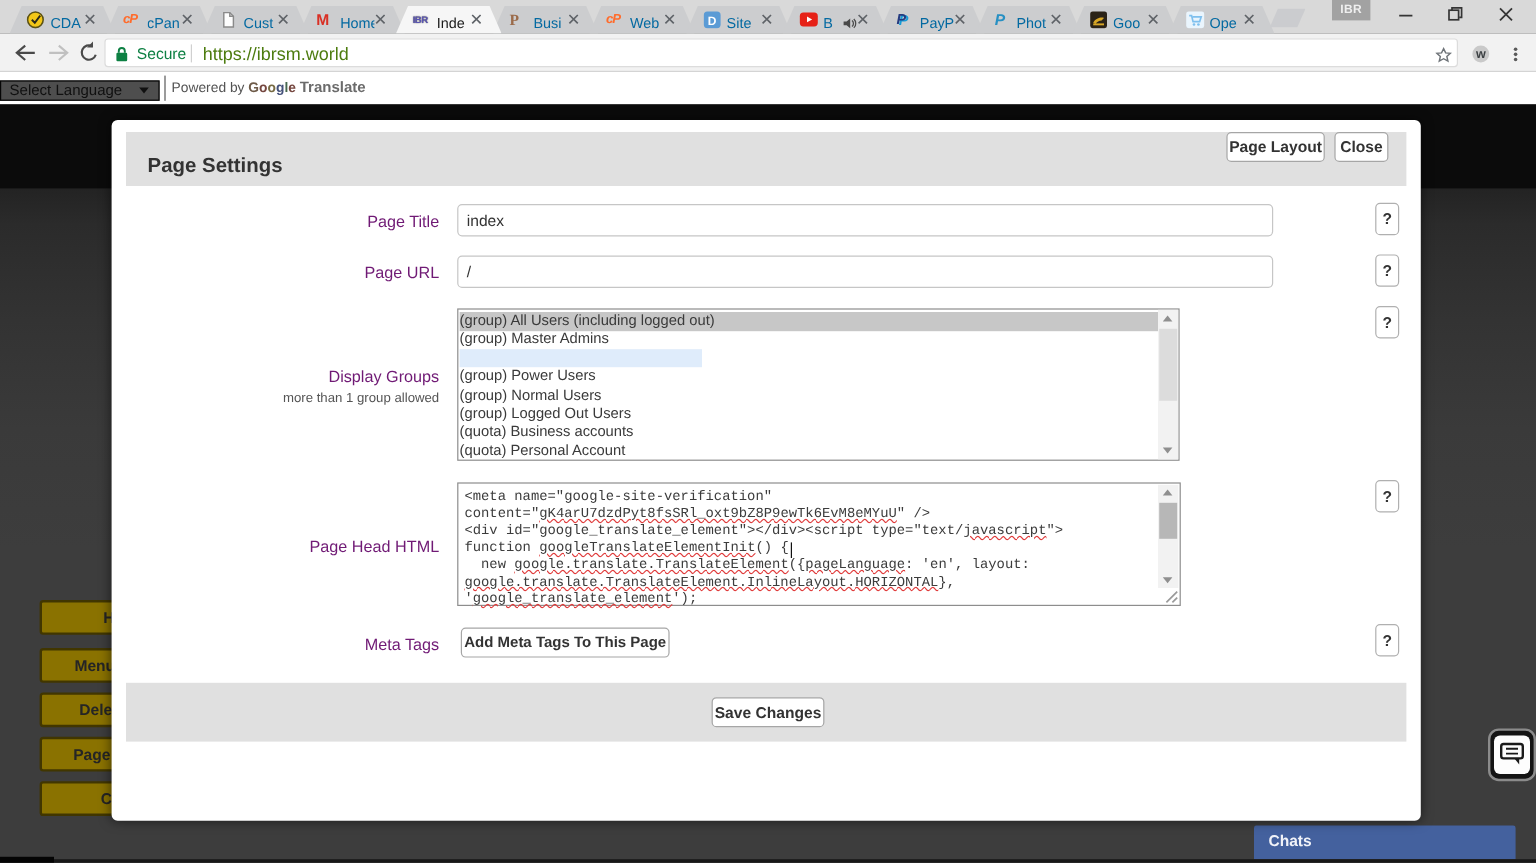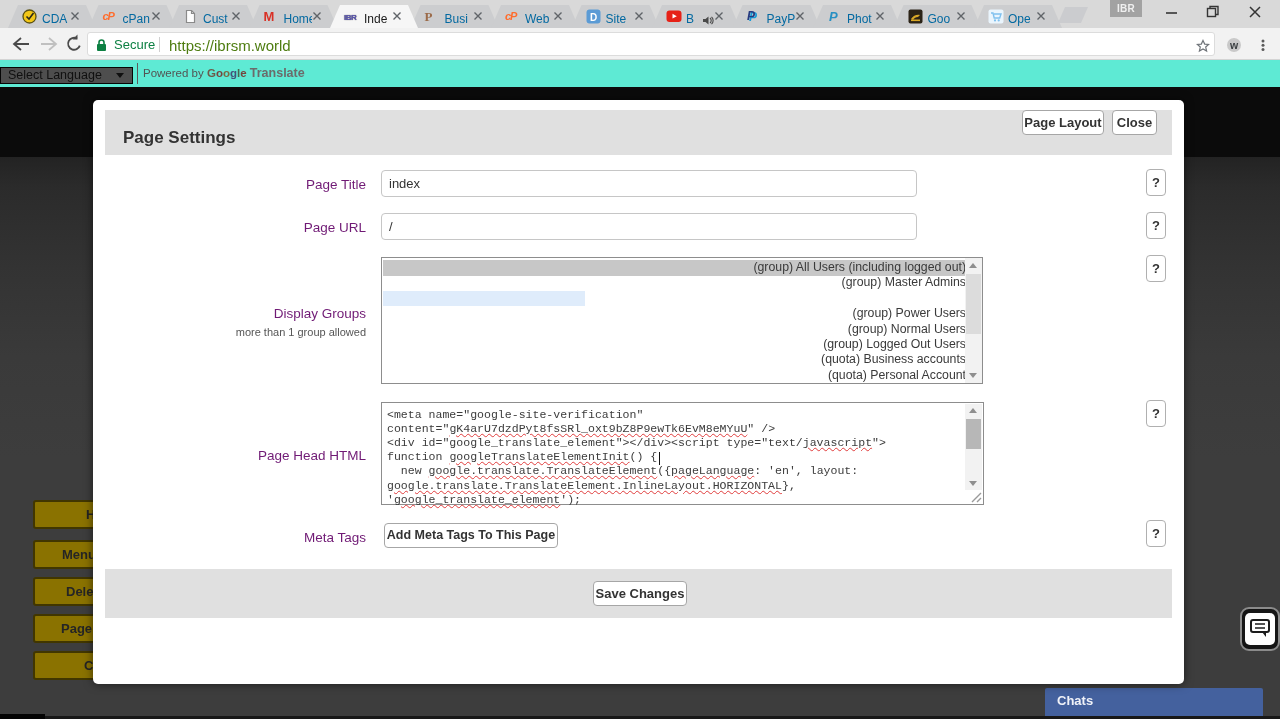--- a/index.html
+++ b/index.html
@@ -18,21 +18,21 @@
 .tx svg { display:block; }
 
 
 #toolbar { position:absolute; left:0; top:28px; width:1280px; height:32px; background:#f2f2f2; border-bottom:1px solid #d4d4d4; }
 #urlbox { position:absolute; left:87px; top:4px; width:1128px; height:24px; background:#fff; border:1px solid #dcdcdc; border-radius:3px; }
 #secure { position:absolute; left:26px; top:4px; color:#0d8043; font-size:13px; font-weight:400; }
 #urltext { position:absolute; left:81px; top:3.5px; color:#4d7c0f; font-size:15px; }
 .navico { position:absolute; top:0; }
 
 
-#trbar { position:absolute; left:0; top:60px; width:1280px; height:42px; background:#5eead4; }
+#trbar { position:absolute; left:0; top:60px; width:1280px; height:42px; background:#ffffff; }
 #selbox { position:absolute; left:0px; top:6.5px; width:133px; height:17px; background:#4e4e4e; border:1px solid #060606; }
 #selbox span { position:absolute; left:7px; top:0.5px; font-size:12.5px; color:#101010; }
 #selbox .tri { position:absolute; right:8px; top:5.5px; width:0; height:0; border-left:4px solid transparent; border-right:4px solid transparent; border-top:5px solid #101010; }
 #poweredby { position:absolute; left:143px; top:6px; font-size:11.5px; color:#535353; }
 
 
 #pagebg { position:absolute; left:0; top:87px; width:1280px; height:632px;
   background:linear-gradient(to bottom, #232323 70px, #2b2b2b 100px, #333333 180px, #3a3a3a 270px, #3d3d3d 370px); }
 #blackband { position:absolute; left:0; top:87px; width:1280px; height:70px; background:#0b0b0b; }
 #bottomstrip { position:absolute; left:0; top:716px; width:1280px; height:3px; background:#181818; }
@@ -54,25 +54,25 @@
 #mtitle { position:absolute; left:18px; top:17.5px; font-size:17px; font-weight:bold; color:#333; }
 .btn { position:absolute; background:#fff; border:1px solid #a6a6a6; border-radius:4px;
   color:#333; font-size:13px; font-weight:bold; text-align:center; white-space:nowrap; }
 #btn-layout { left:929px; top:9.5px; width:82px; height:25px; line-height:23px; }
 #btn-close  { left:1019px; top:9.5px; width:45px; height:25px; line-height:23px; }
 
 .flabel { position:absolute; width:273px; text-align:right; font-size:13.5px; color:#701a75; }
 .fnote  { position:absolute; width:273px; text-align:right; font-size:11px; color:#555; }
 .helpq { position:absolute; left:1053px; width:20px; height:27px; background:#fff; border:1px solid #b0b0b0;
   border-radius:4px; text-align:center; font-size:13px; font-weight:bold; color:#333; line-height:25px; }
-.finput { position:absolute; left:288px; width:536px; height:27px; background:#fff; border:1px solid #c6c6c6;
+.finput { position:absolute; left:288px; width:680px; height:27px; background:#fff; border:1px solid #c6c6c6;
   border-radius:4px; font-size:13px; color:#333; padding:5px 7px 0 7px; }
 
 #listbox { position:absolute; left:288px; top:157px; width:602px; height:127px; background:#fff; border:1px solid #8d8d8d; overflow:hidden; }
-.lrow { position:absolute; left:1px; width:583px; height:15.4px; font-size:12.3px; color:#3a3a3a; padding-left:0; line-height:15.4px; white-space:nowrap;text-align:right; }
+.lrow { position:absolute; left:1px; width:583px; height:15.4px; font-size:12.3px; color:#3a3a3a; padding-left:0; line-height:15.4px; white-space:nowrap; }
 #lsel { position:absolute; left:1px; top:2px; width:583px; height:16px; background:#c7c7c7; }
 #lblue { position:absolute; left:1px; top:32.8px; width:202px; height:15.4px; background:#dfecfb; }
 .vsb { position:absolute; right:0; top:0; width:17px; background:#f2f2f2; }
 .sbarrow { position:absolute; left:4px; width:0; height:0; border-left:4.5px solid transparent; border-right:4.5px solid transparent; }
 .sbup { border-bottom:5px solid #8f8f8f; }
 .sbdn { border-top:5px solid #8f8f8f; }
 
 #headhtml { position:absolute; left:288px; top:302px; width:603px; height:103px; background:#fff; border:1px solid #8d8d8d; }
 #code { position:absolute; left:5px; top:4.5px; font-family:"Liberation Mono", monospace; font-size:11.55px; line-height:14.2px; color:#3c3c3c; white-space:pre; }
 .sq { text-decoration:underline; text-decoration-style:wavy; text-decoration-color:#e03c3c; text-decoration-thickness:1px; text-underline-offset:1px;margin-top:36px; }

